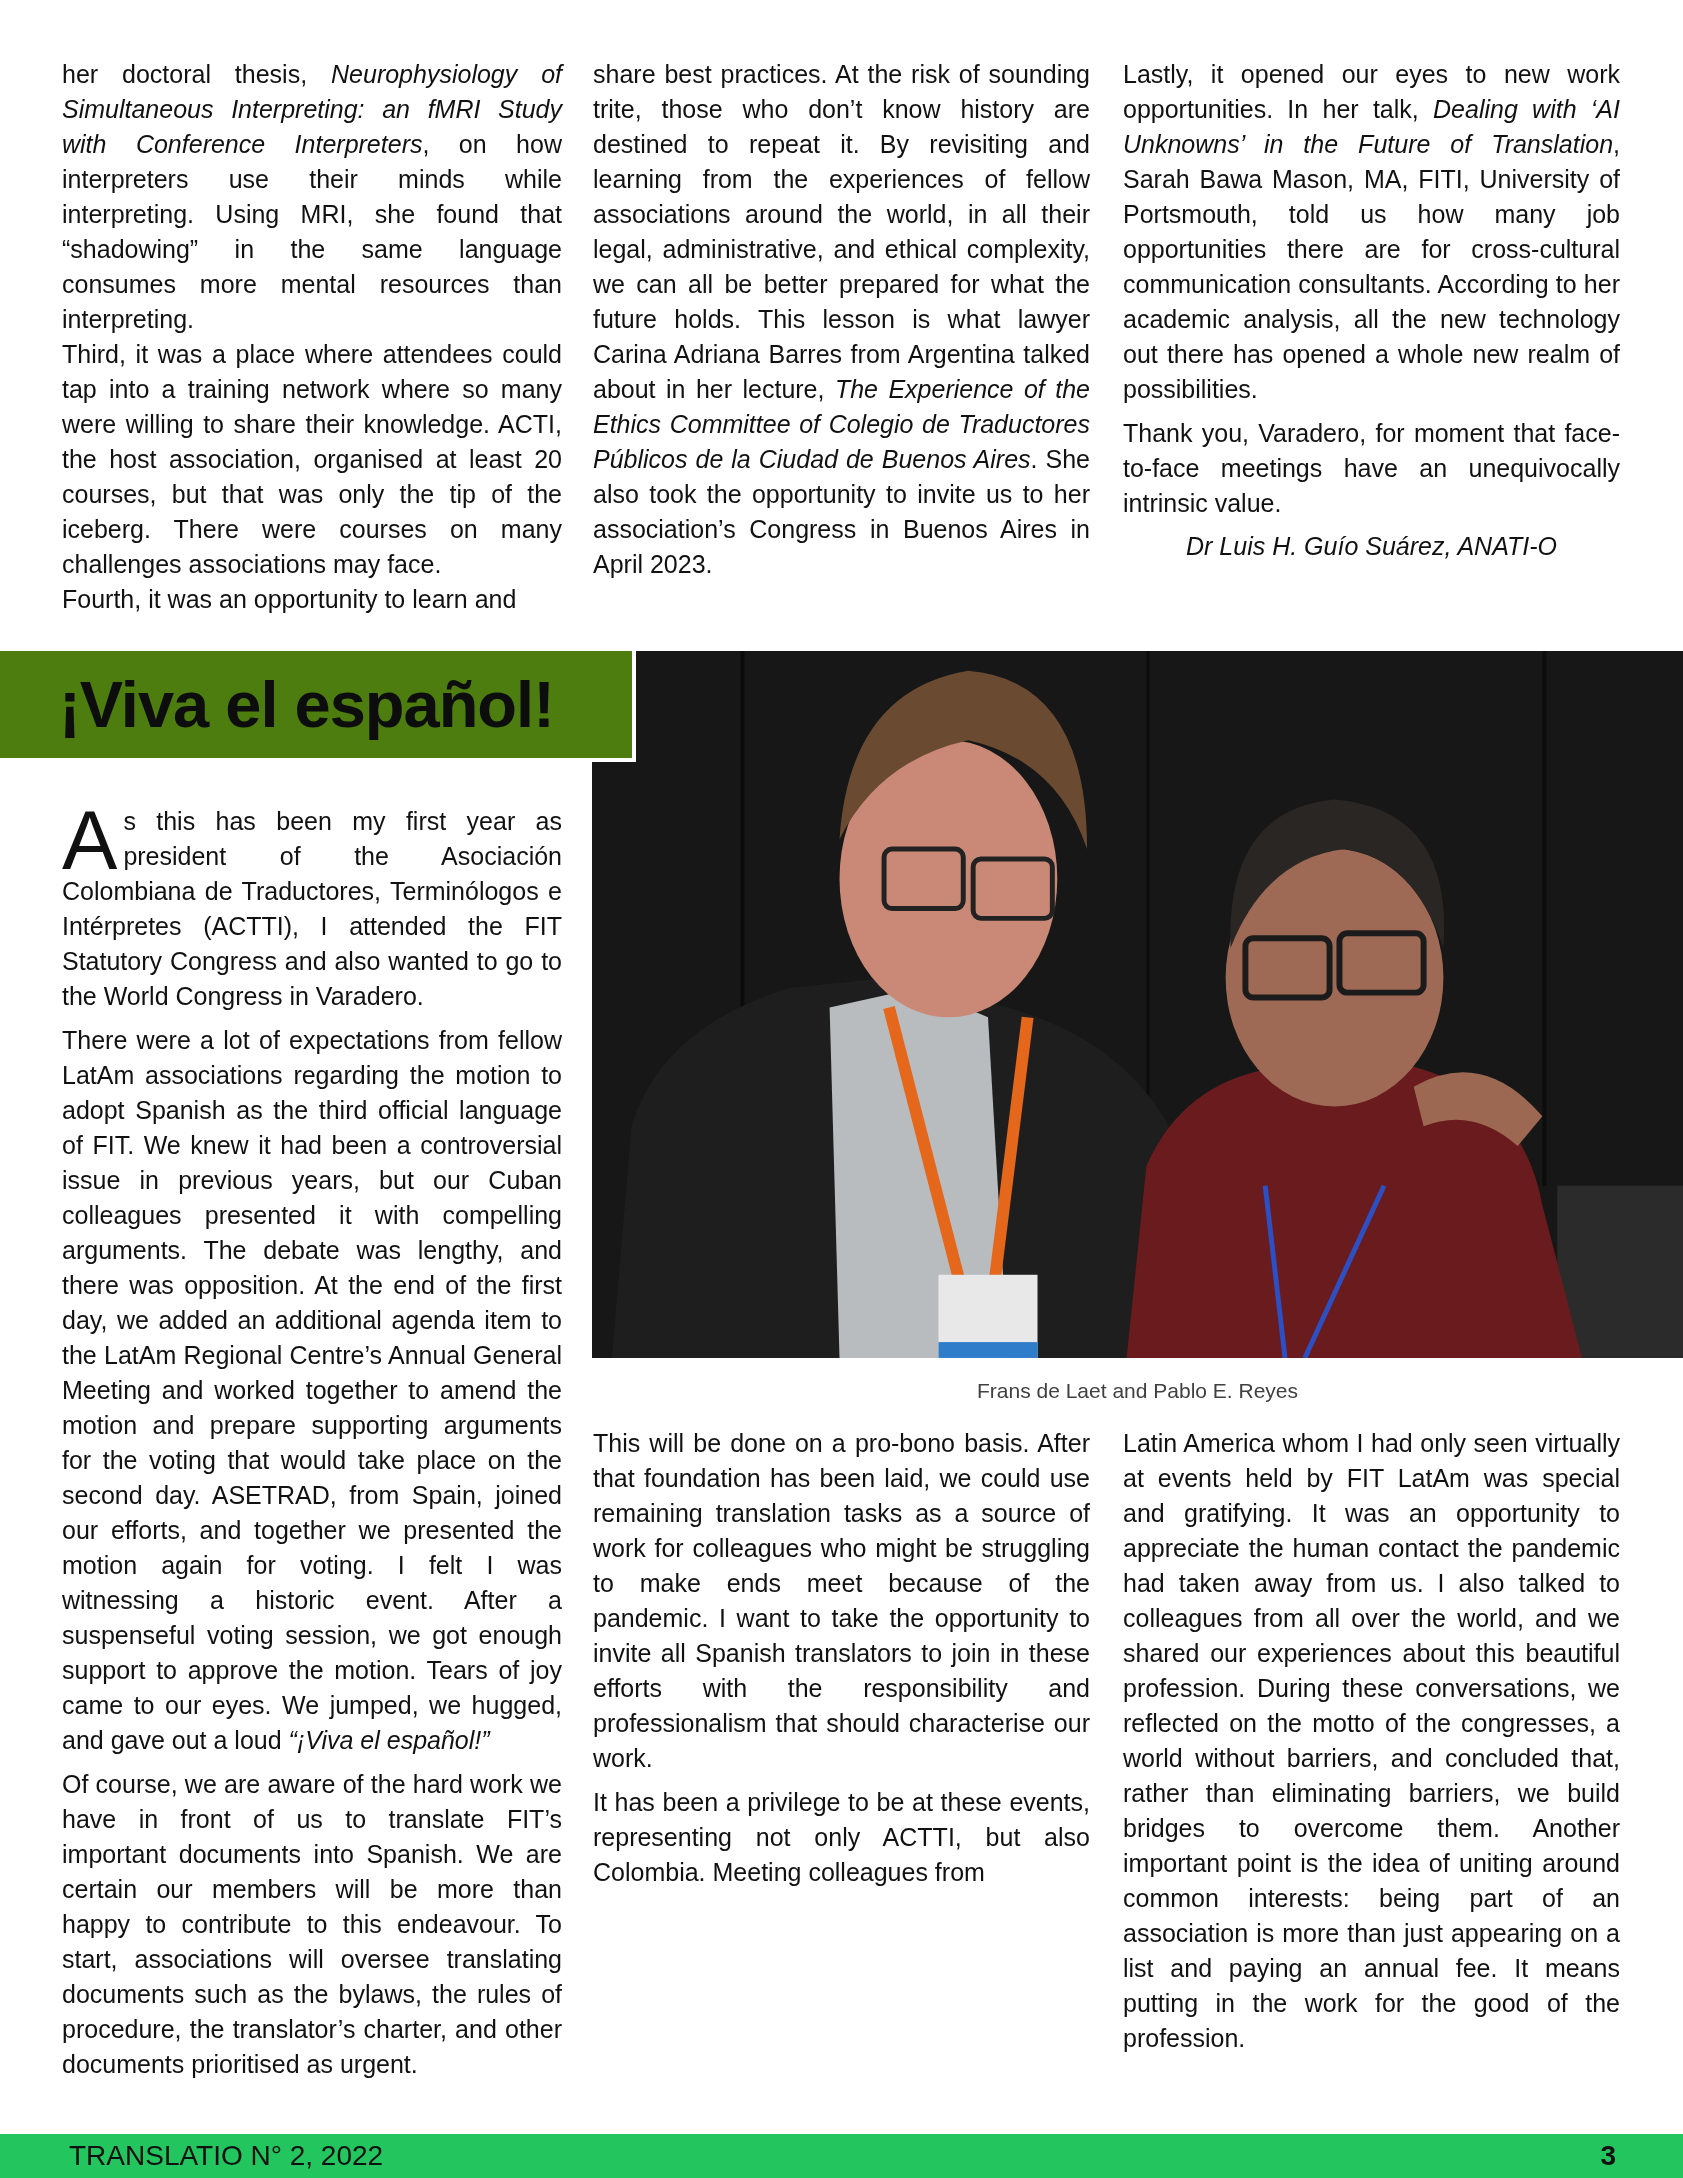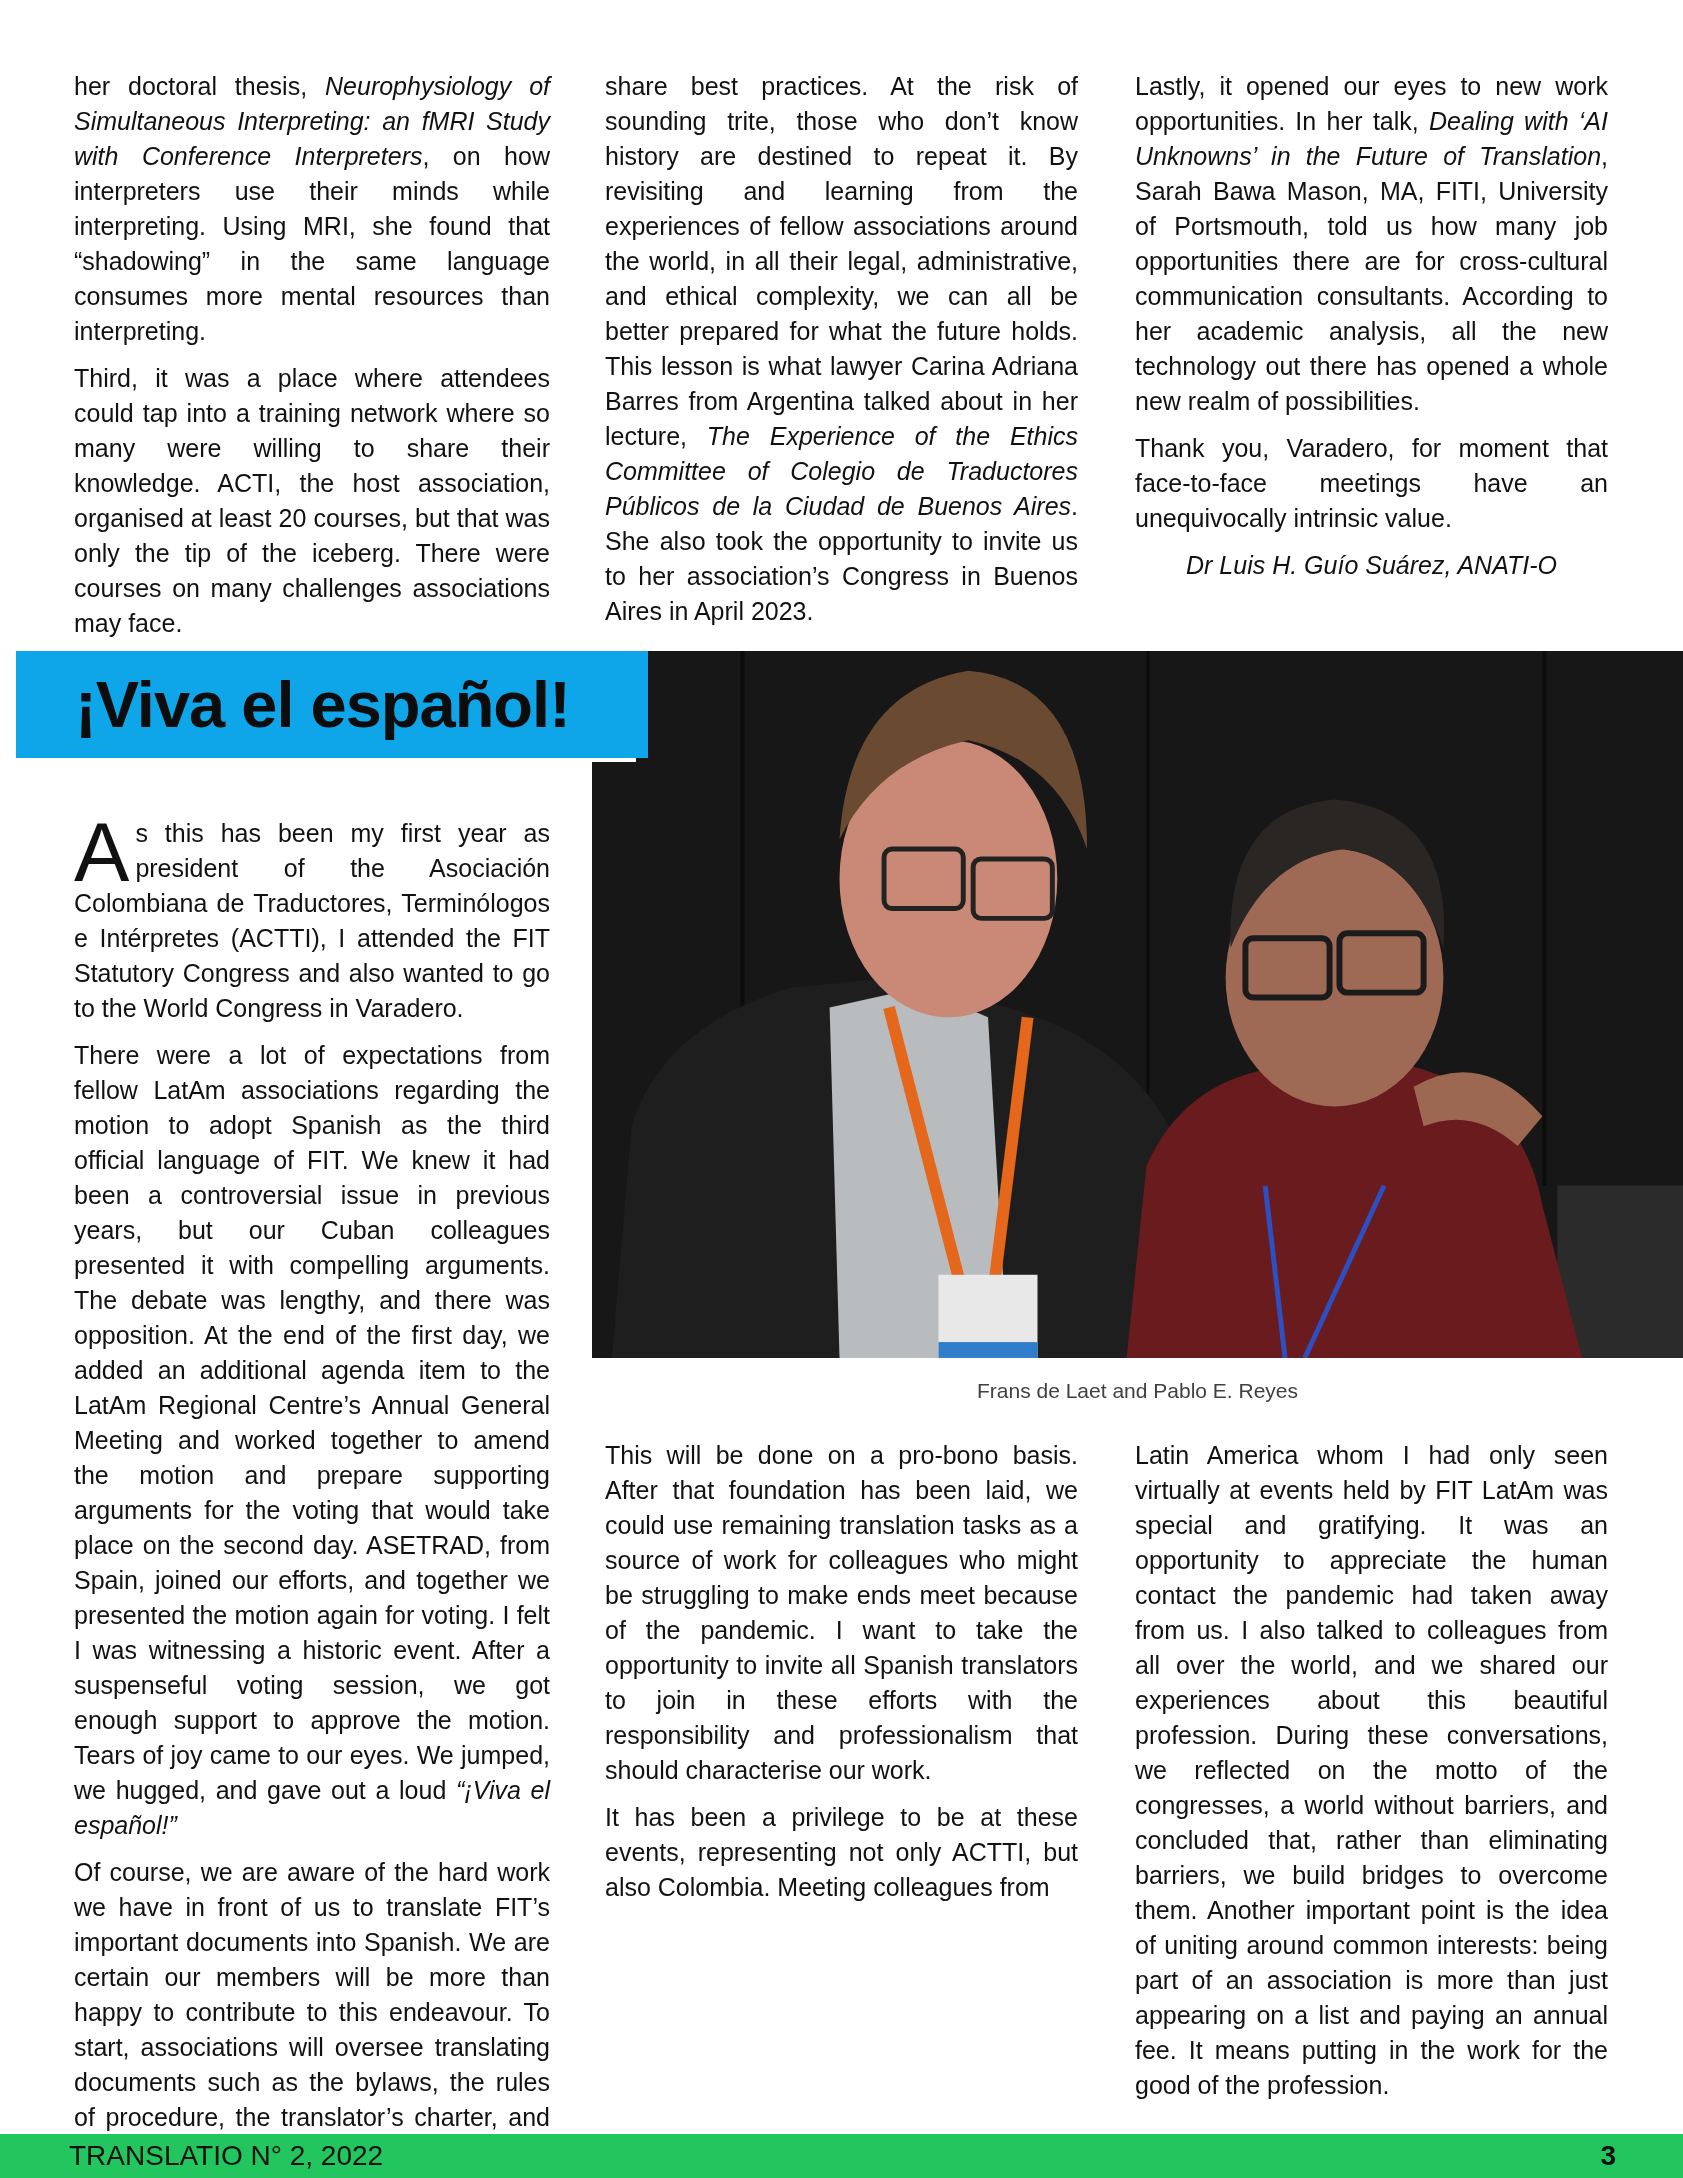--- a/index.html
+++ b/index.html
@@ -5,35 +5,34 @@
   html, body { margin: 0; padding: 0; }
   body {
     width: 1683px; height: 2178px; position: relative; overflow: hidden;
     background: #ffffff; color: #111111;
     font-family: "Liberation Sans", sans-serif;
   }
   .col {
     position: absolute; font-size: 25px; line-height: 35px;
     text-align: justify; hyphens: manual;
   }
-  .col p { margin: 12px; }
+  .col p { margin: 0; }
   .col p + p.gap { margin-top: 9px; }
   .col em { font-style: italic; }
   .sig { text-align: center; font-style: italic; margin-top: 8px !important; }
 
   
   #top-c1 { left: 62px; top: 57px; width: 500px; }
   #top-c2 { left: 593px; top: 57px; width: 497px; }
   #top-c3 { left: 1123px; top: 57px; width: 497px; }
 
   
   .title-box {
     position: absolute; left: 0; top: 651px; width: 632px; height: 107px;
-    background: #0ea5e9;
-    margin-left: 16px;
+    background: #4d7c0f;
   }
   .title-box h1 {
     margin: 0; position: absolute; left: 59px; top: 14px;
     font-family: "Liberation Sans", sans-serif; font-weight: bold;
     font-size: 65px; line-height: 79px; letter-spacing: -1px; color: #0d0d0d;
   }
 
   
   .photo {
     position: absolute; left: 592px; top: 651px; width: 1091px; height: 707px;

